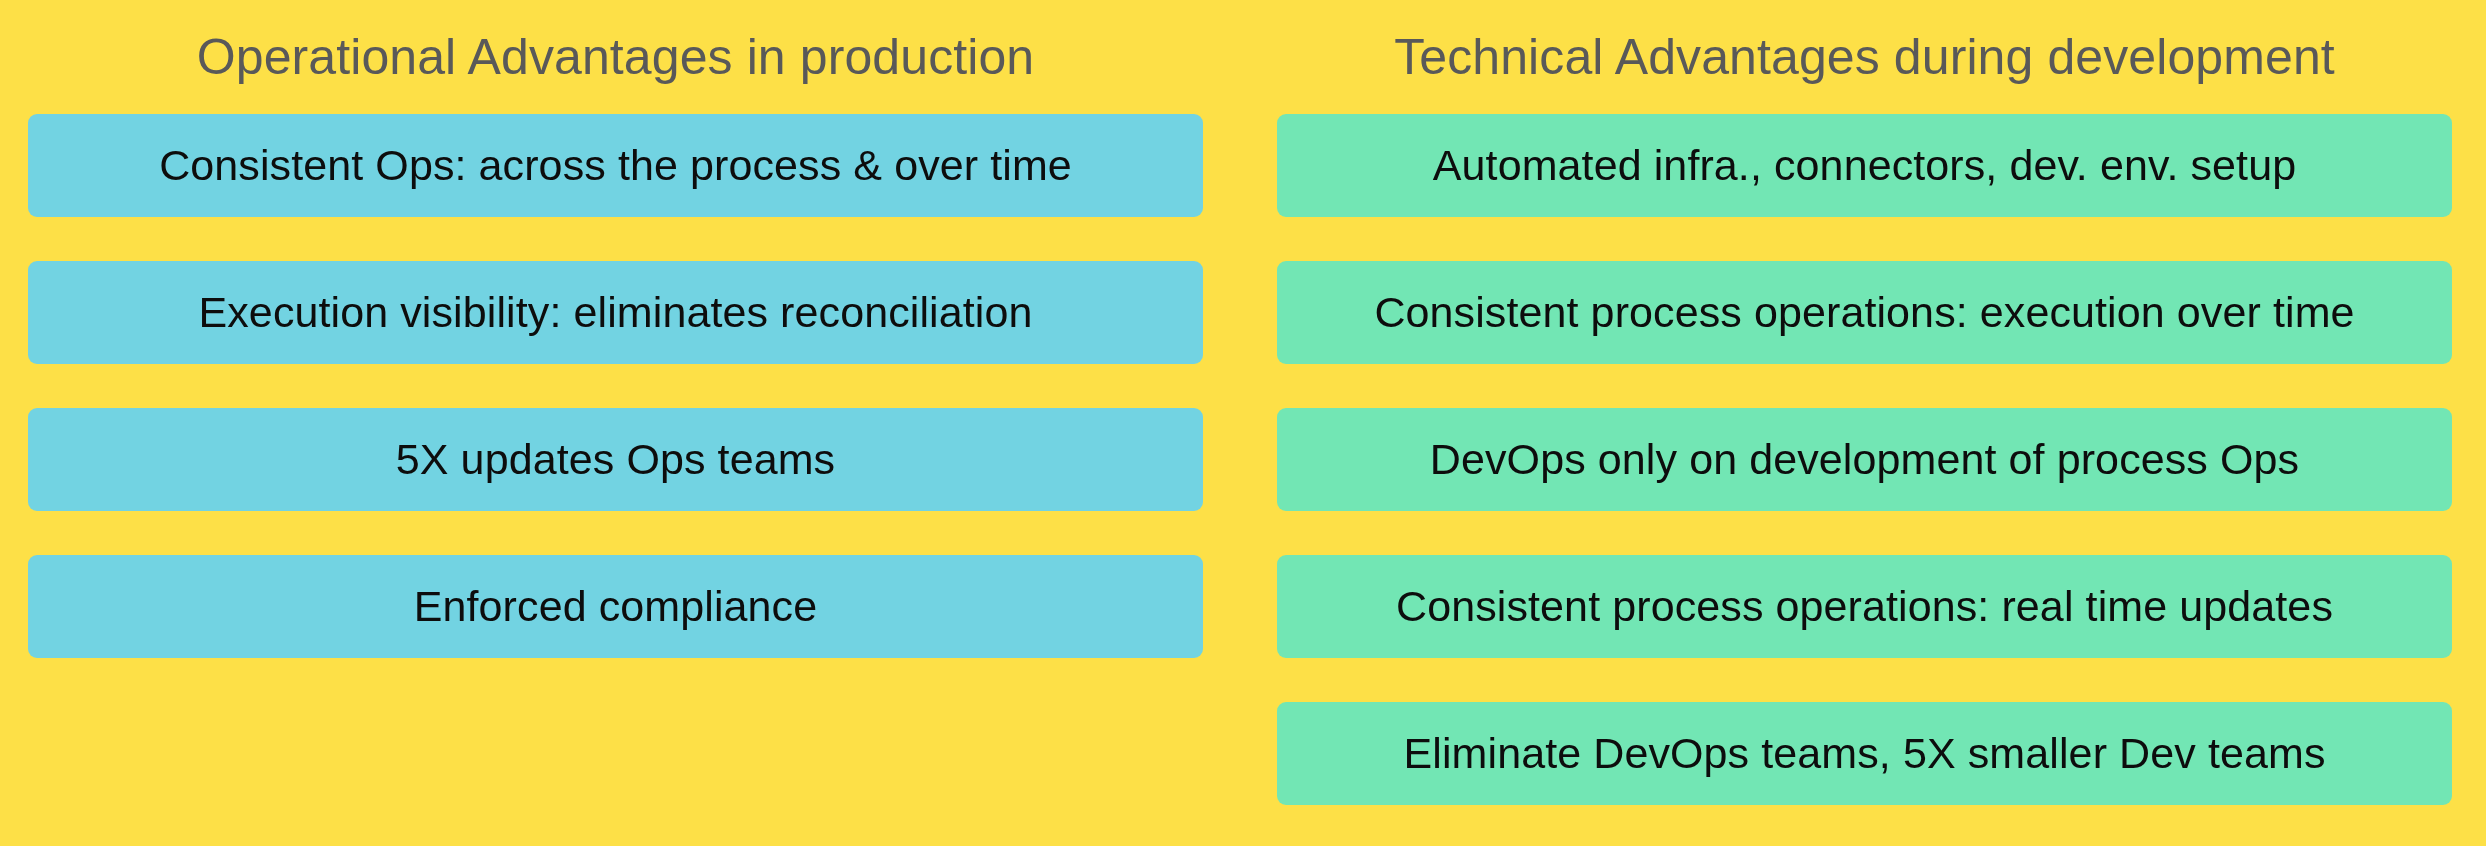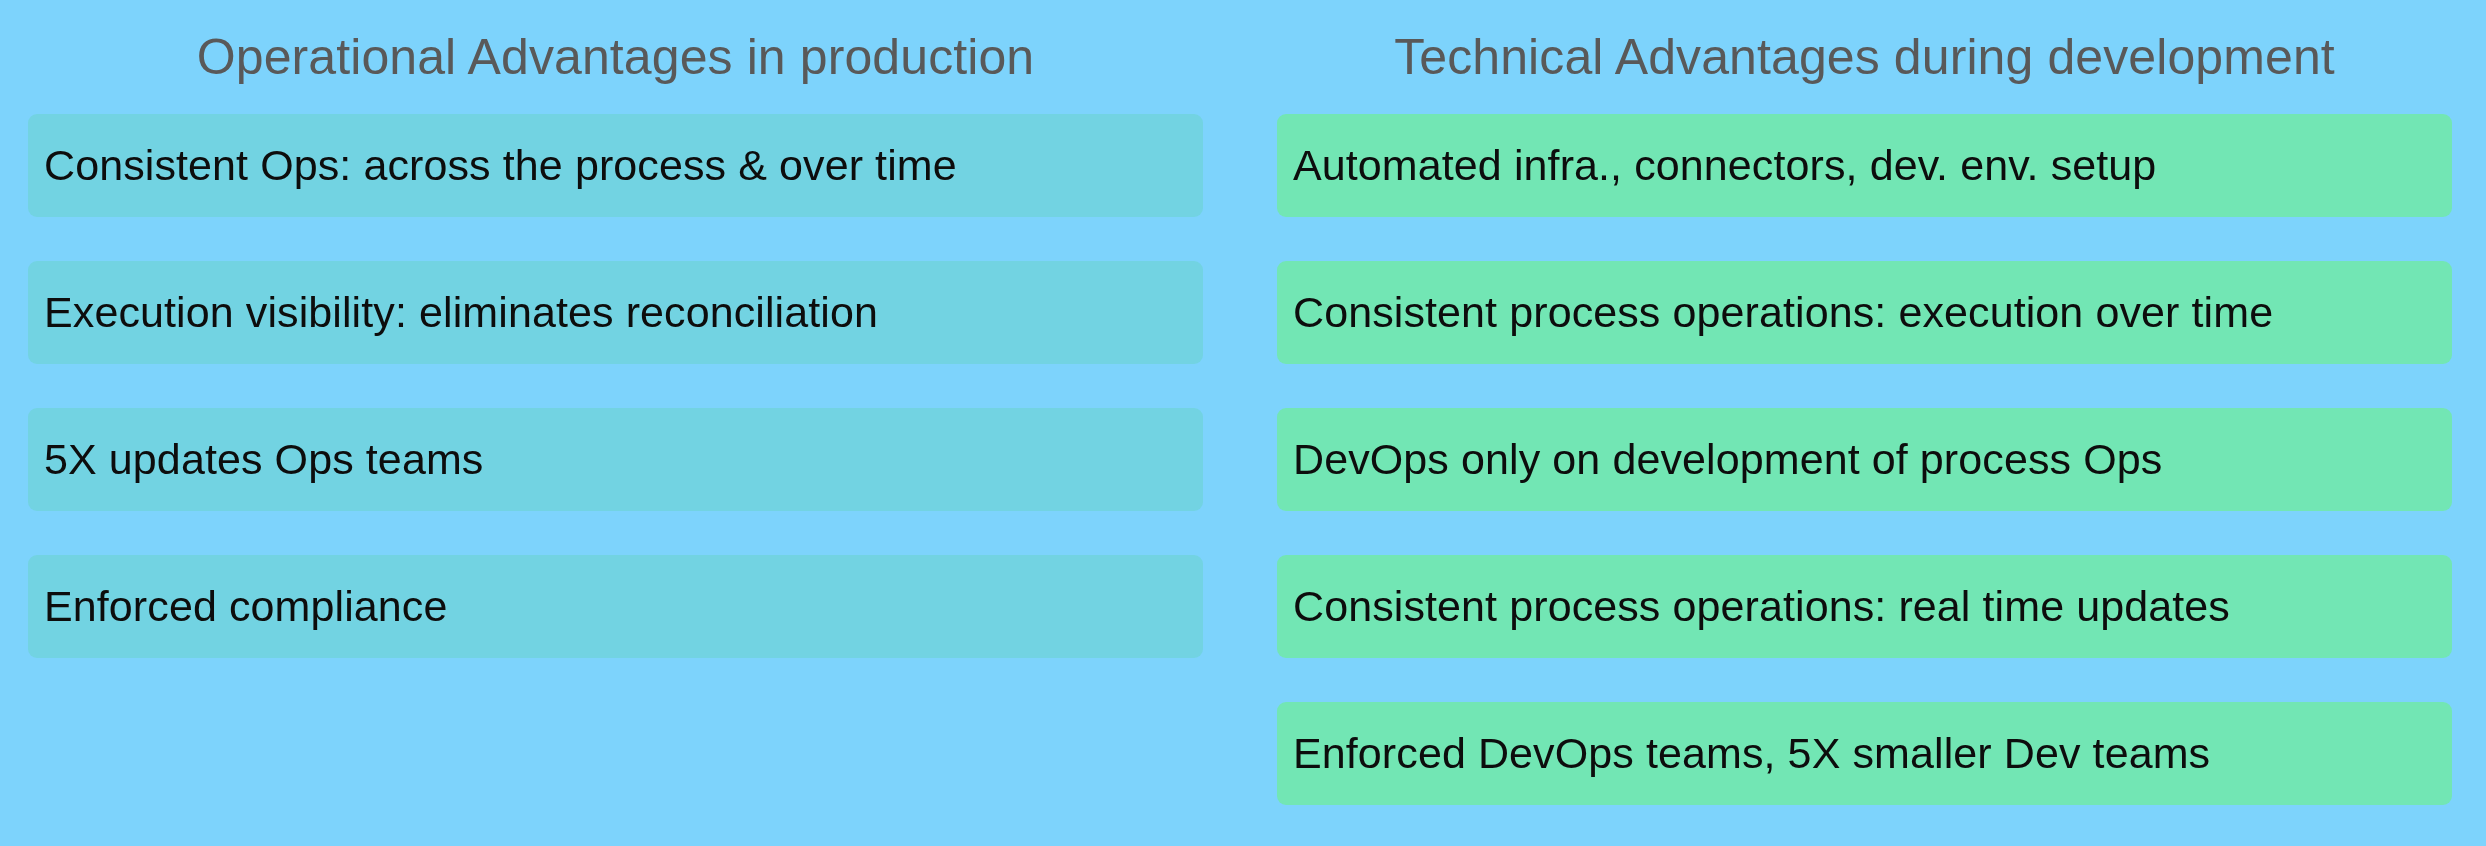--- a/index.html
+++ b/index.html
@@ -13,21 +13,21 @@
     height: 846px;
     overflow: hidden;
     font-family: "Liberation Sans", "DejaVu Sans", sans-serif;
     -webkit-font-smoothing: antialiased;
   }
 
   .board {
     position: relative;
     width: 2486px;
     height: 846px;
-    background: #7dd3fc;
+    background: #fde047;
     box-sizing: border-box;
   }
 
   .columns {
     display: flex;
     flex-direction: row;
     width: 100%;
     height: 100%;
     box-sizing: border-box;
   }
@@ -66,21 +66,21 @@
     display: flex;
     flex-direction: column;
     gap: 44px;
   }
 
   .card {
     height: 103px;
     border-radius: 9px;
     display: flex;
     align-items: center;
-    justify-content: flex-start;
+    justify-content: center;
     box-sizing: border-box;
     padding: 0 16px;
   }
 
   .card-label {
     font-size: 43px;
     font-weight: 400;
     color: #0d0d0d;
     text-align: center;
     white-space: nowrap;
@@ -124,19 +124,19 @@
         <div class="card card-tech">
           <span class="card-label">Consistent process operations: execution over time</span>
         </div>
         <div class="card card-tech">
           <span class="card-label">DevOps only on development of process Ops</span>
         </div>
         <div class="card card-tech">
           <span class="card-label">Consistent process operations: real time updates</span>
         </div>
         <div class="card card-tech">
-          <span class="card-label">Enforced DevOps teams, 5X smaller Dev teams</span>
+          <span class="card-label">Eliminate DevOps teams, 5X smaller Dev teams</span>
         </div>
       </div>
     </div>
 
   </div>
 </div>
 
 </body></html>

